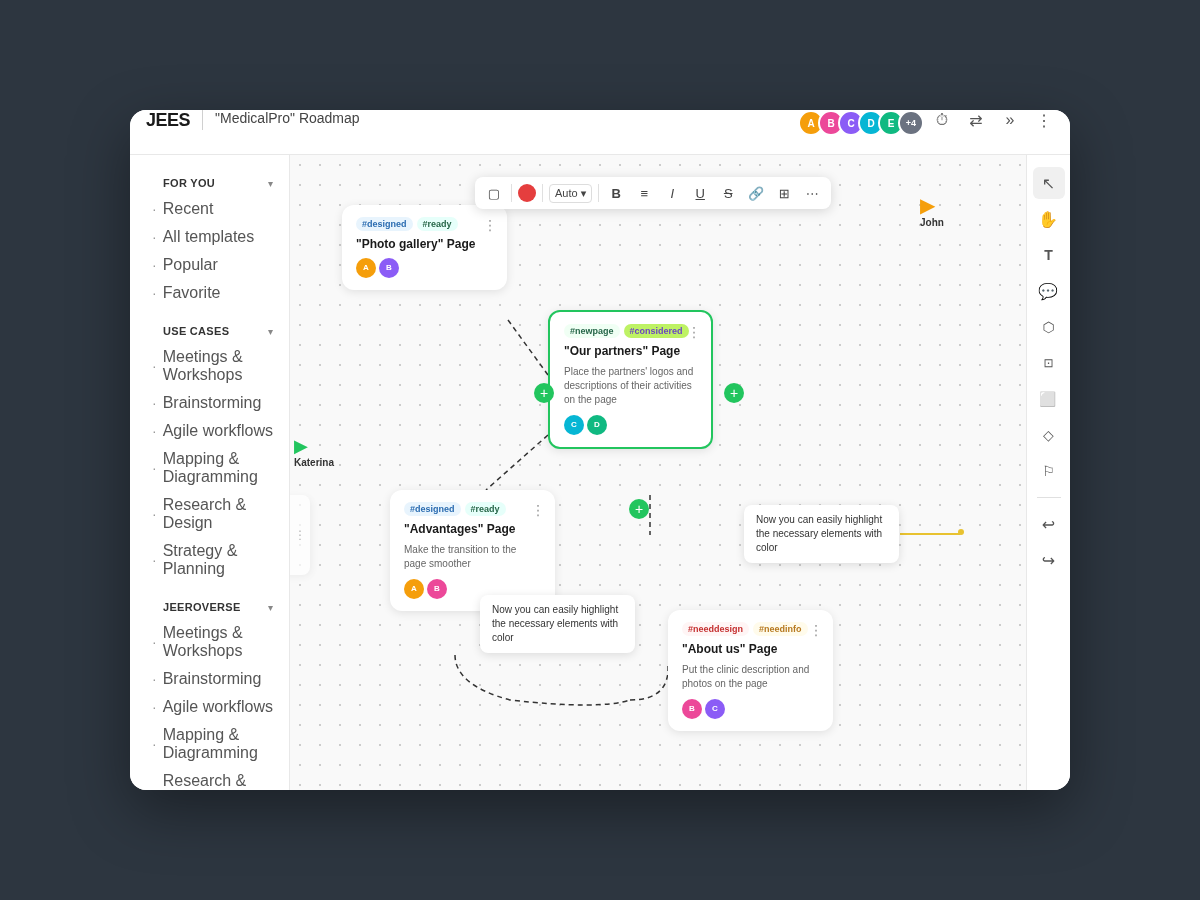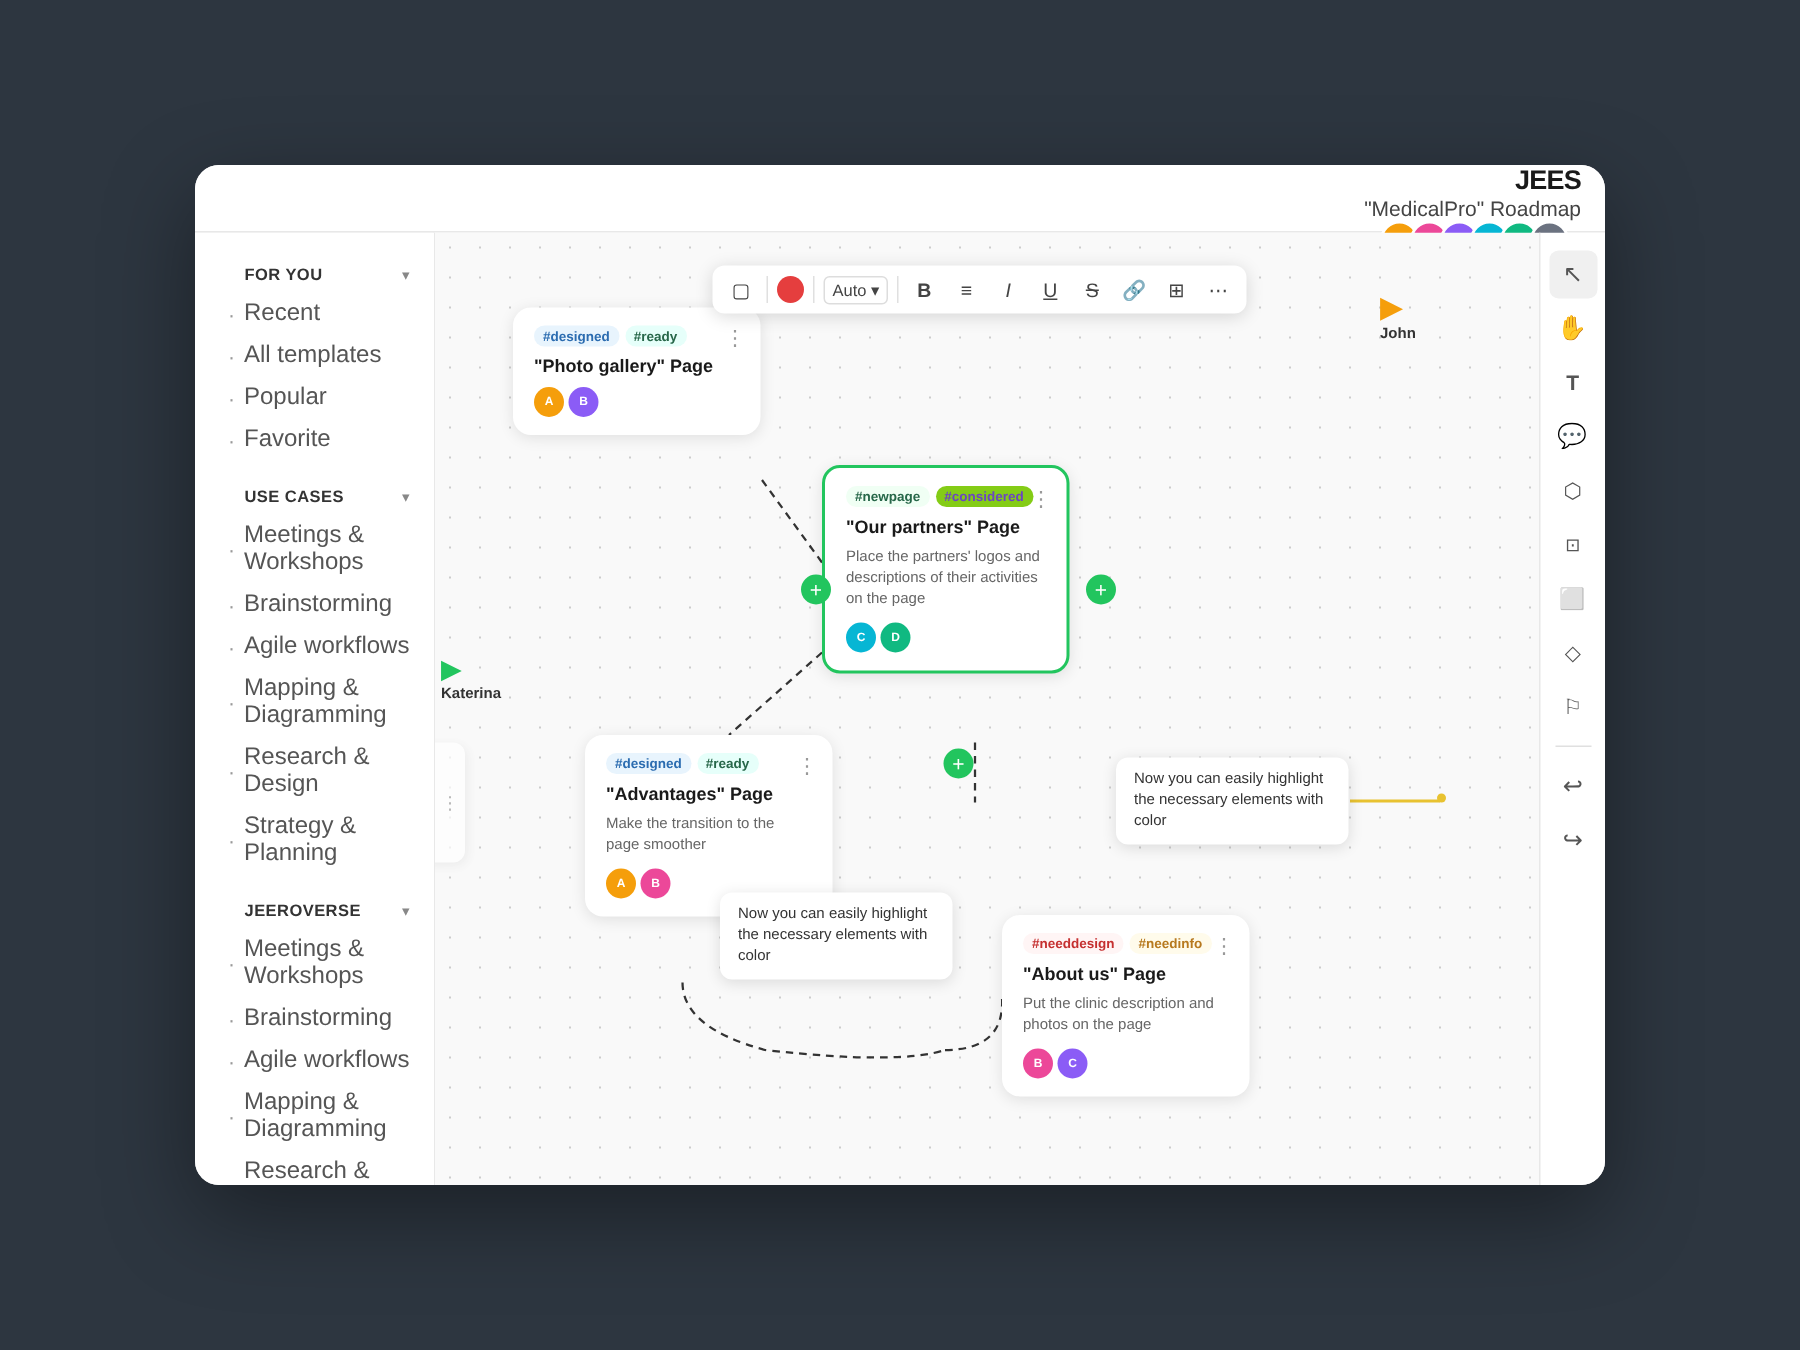--- a/index.html
+++ b/index.html
@@ -20,25 +20,24 @@
       overflow: hidden;
       display: flex;
       flex-direction: column;
       box-shadow: 0 20px 60px rgba(0,0,0,0.4);
     }
     
     .header {
       background: #fff;
       height: 45px;
       display: flex;
-      align-items: flex-end;
+      align-items: flex-start;
       padding: 0 16px;
       border-bottom: 1px solid #e8e8e8;
       flex-shrink: 0;
-      flex-direction: column;
     }
     .header-logo {
       font-weight: 800;
       font-size: 18px;
       color: #1a1a1a;
       letter-spacing: -0.5px;
     }
     .header-divider {
       width: 1px;
       height: 20px;
@@ -238,21 +237,21 @@
     }
     .tag {
       font-size: 9px;
       padding: 2px 6px;
       border-radius: 10px;
       font-weight: 600;
     }
     .tag-designed { background: #e8f4fd; color: #2b6cb0; }
     .tag-ready { background: #e6fffa; color: #276749; }
     .tag-newpage { background: #f0fff4; color: #276749; }
-    .tag-considered { background: #84cc16; color: #6b46c1; }
+    .tag-considered { background: #bef264; color: #6b46c1; }
     .tag-needdesign { background: #fff5f5; color: #c53030; }
     .tag-needinfo { background: #fffbeb; color: #b7791f; }
     .card-title {
       font-size: 12px;
       font-weight: 700;
       color: #1a1a1a;
       margin-bottom: 5px;
       line-height: 1.3;
     }
     .card-desc {

